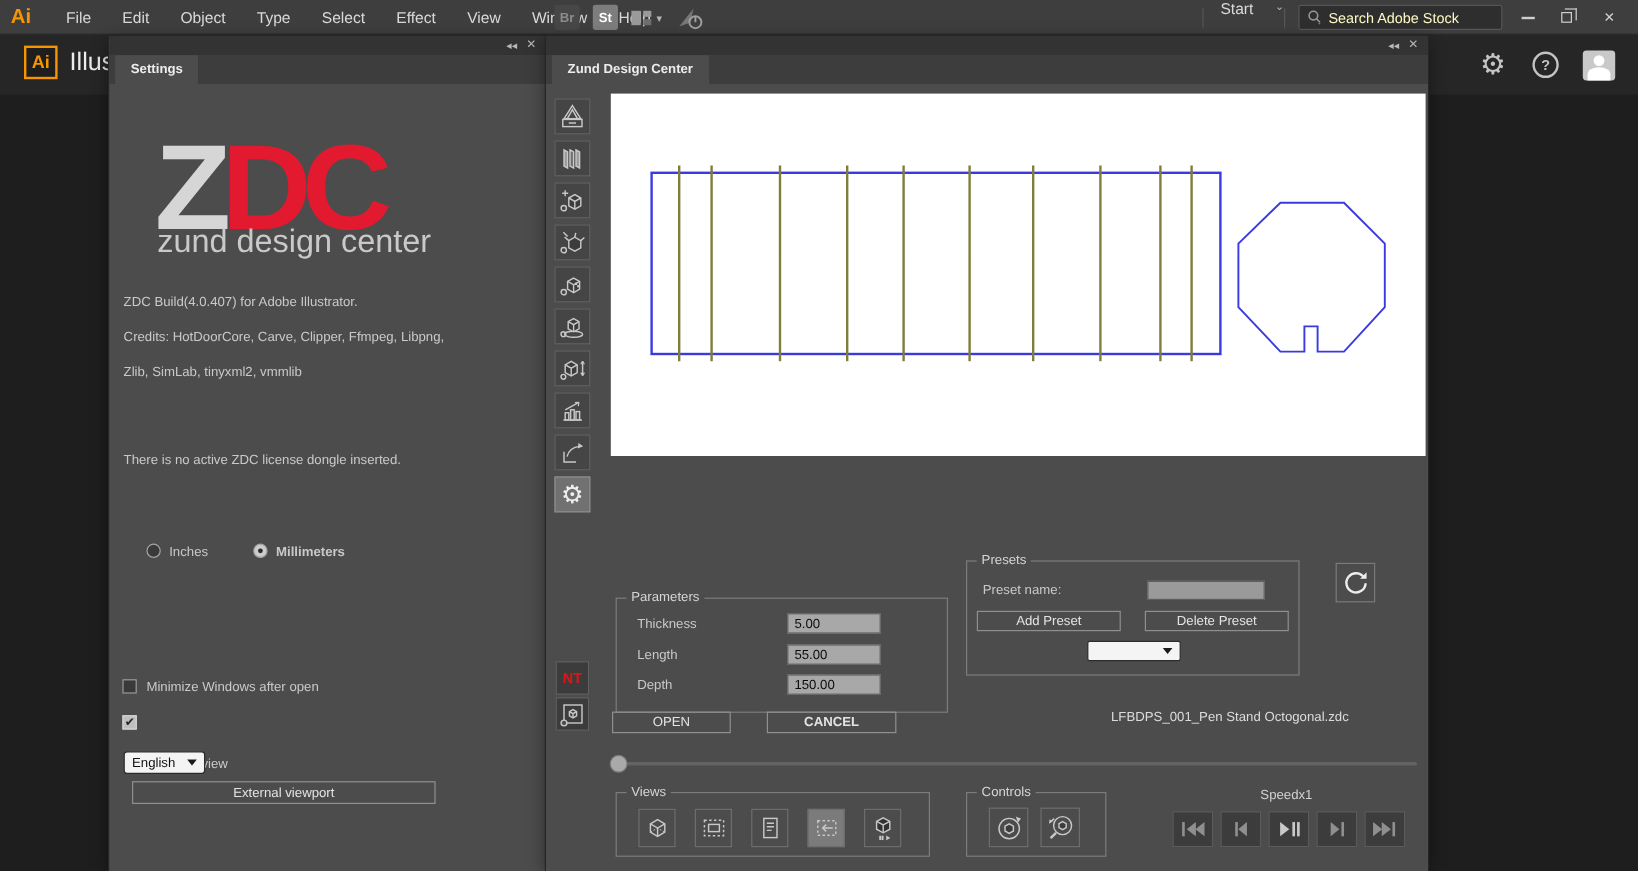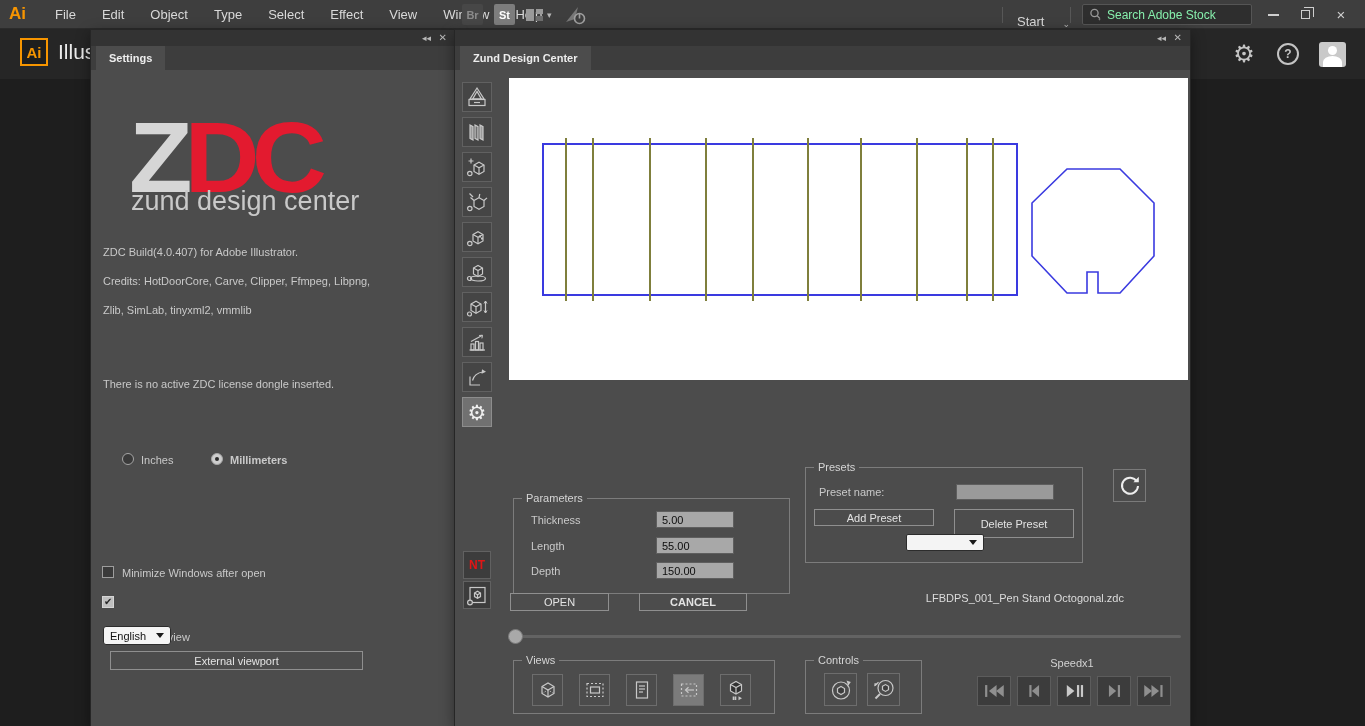--- a/index.html
+++ b/index.html
@@ -9,24 +9,24 @@
   
   .menubar{position:absolute;left:0;top:0;width:1365px;height:29px;background:#3e3e3e;border-bottom:1px solid #2b2b2b;}
   .ai-logo{position:absolute;left:9px;top:4px;color:#f79500;font-size:17px;font-weight:bold;}
   .menus{position:absolute;left:42px;top:0;height:29px;display:flex;align-items:center;}
   .menu-item{color:#d9d9d9;font-size:13px;padding:0 13px;height:29px;display:flex;align-items:center;cursor:default;}
   .mb-tools{position:absolute;left:462px;top:3px;height:23px;display:flex;align-items:center;gap:11px;}
   .mb-badge{width:21px;height:21px;display:flex;align-items:center;justify-content:center;font-size:11px;font-weight:bold;border-radius:2px;}
   .badge-br{background:#474747;color:#8b8b8b;}
   .badge-st{background:#7d7d7d;color:#fff;}
   .mb-sep{width:1px;height:16px;background:#575757;}
-  .start-zone{position:absolute;left:1017px;top:0;height:29px;display:flex;align-items:flex-end;color:#d9d9d9;font-size:13px;gap:18px;}
+  .start-zone{position:absolute;left:1017px;top:0;height:29px;display:flex;align-items:flex-start;color:#d9d9d9;font-size:13px;gap:18px;}
   .chev{font-size:9px;color:#b5b5b5;}
   .searchbox{position:absolute;left:1082px;top:4px;width:170px;height:21px;background:#2e2e2e;border:1px solid #555;border-radius:2px;display:flex;align-items:center;padding:0 6px;gap:4px;}
-  .searchbox span{color:#86efac;font-size:12px;}
+  .searchbox span{color:#fef9c3;font-size:12px;}
   .winctl{position:absolute;top:0;height:29px;display:flex;align-items:center;justify-content:center;width:30px;color:#cfcfcf;}
   .min-bar{width:11px;height:2px;background:#cfcfcf;}
   .restore-sq{width:9px;height:9px;border:1px solid #cfcfcf;position:relative;}
   .restore-sq::after{content:"";position:absolute;left:2px;top:-4px;width:9px;height:9px;border:1px solid #cfcfcf;border-left:none;border-bottom:none;}
 
   
   .appbar{position:absolute;left:0;top:29px;width:1365px;height:50px;background:#262626;}
   .app-badge{position:absolute;left:20px;top:9px;width:28px;height:28px;border:2px solid #f79500;background:#1e1e1e;color:#f79500;font-weight:bold;font-size:15px;display:flex;align-items:center;justify-content:center;}
   .app-name{position:absolute;left:58px;top:11px;color:#ececec;font-size:21px;}
   .ab-ico{position:absolute;top:11px;width:28px;height:28px;display:flex;align-items:center;justify-content:center;}
@@ -313,21 +313,21 @@
       <input class="field" style="left: 142px; top: 38px; width: 78px; height: 17px;" readonly="" value="55.00">
       <div class="txt" style="left:17px;top:66px;">Depth</div>
       <input class="field" style="left: 142px; top: 63px; width: 78px; height: 17px;" readonly="" value="150.00">
     </div>
 
     <div class="groupbox" style="left:350px;top:437px;width:278px;height:96px;">
       <div class="glabel">Presets</div>
       <div class="txt" style="left:13px;top:18px;">Preset name:</div>
       <input class="field" style="left: 150px; top: 16px; width: 98px; height: 16px; background: rgb(154, 154, 154);" readonly="" value="">
       <div class="btn" style="left:8px;top:41px;width:120px;height:17px;">Add Preset</div>
-      <div class="btn" style="left:148px;top:41px;width:120px;height:29px;">Delete Preset</div>
+      <div class="btn" style="left:148px;top:41px;width:120px;height:17px;">Delete Preset</div>
       <div class="dropdown-light" style="left:100px;top:66px;width:78px;height:17px;border-radius:2px;">
         <span></span>
         <span class="dd-arrow"></span>
       </div>
     </div>
 
     <div class="btn" style="left:658px;top:439px;width:33px;height:33px;border-color:#7a7a7a;">
       <svg width="24" height="24" viewBox="0 0 24 24">
           <path d="M18.8 7.5A8 8 0 1 0 20 12" fill="none" stroke="#ededed" stroke-width="2"></path>
           <path d="M20.8 2.8v5.4h-5.4z" fill="#ededed"></path>

